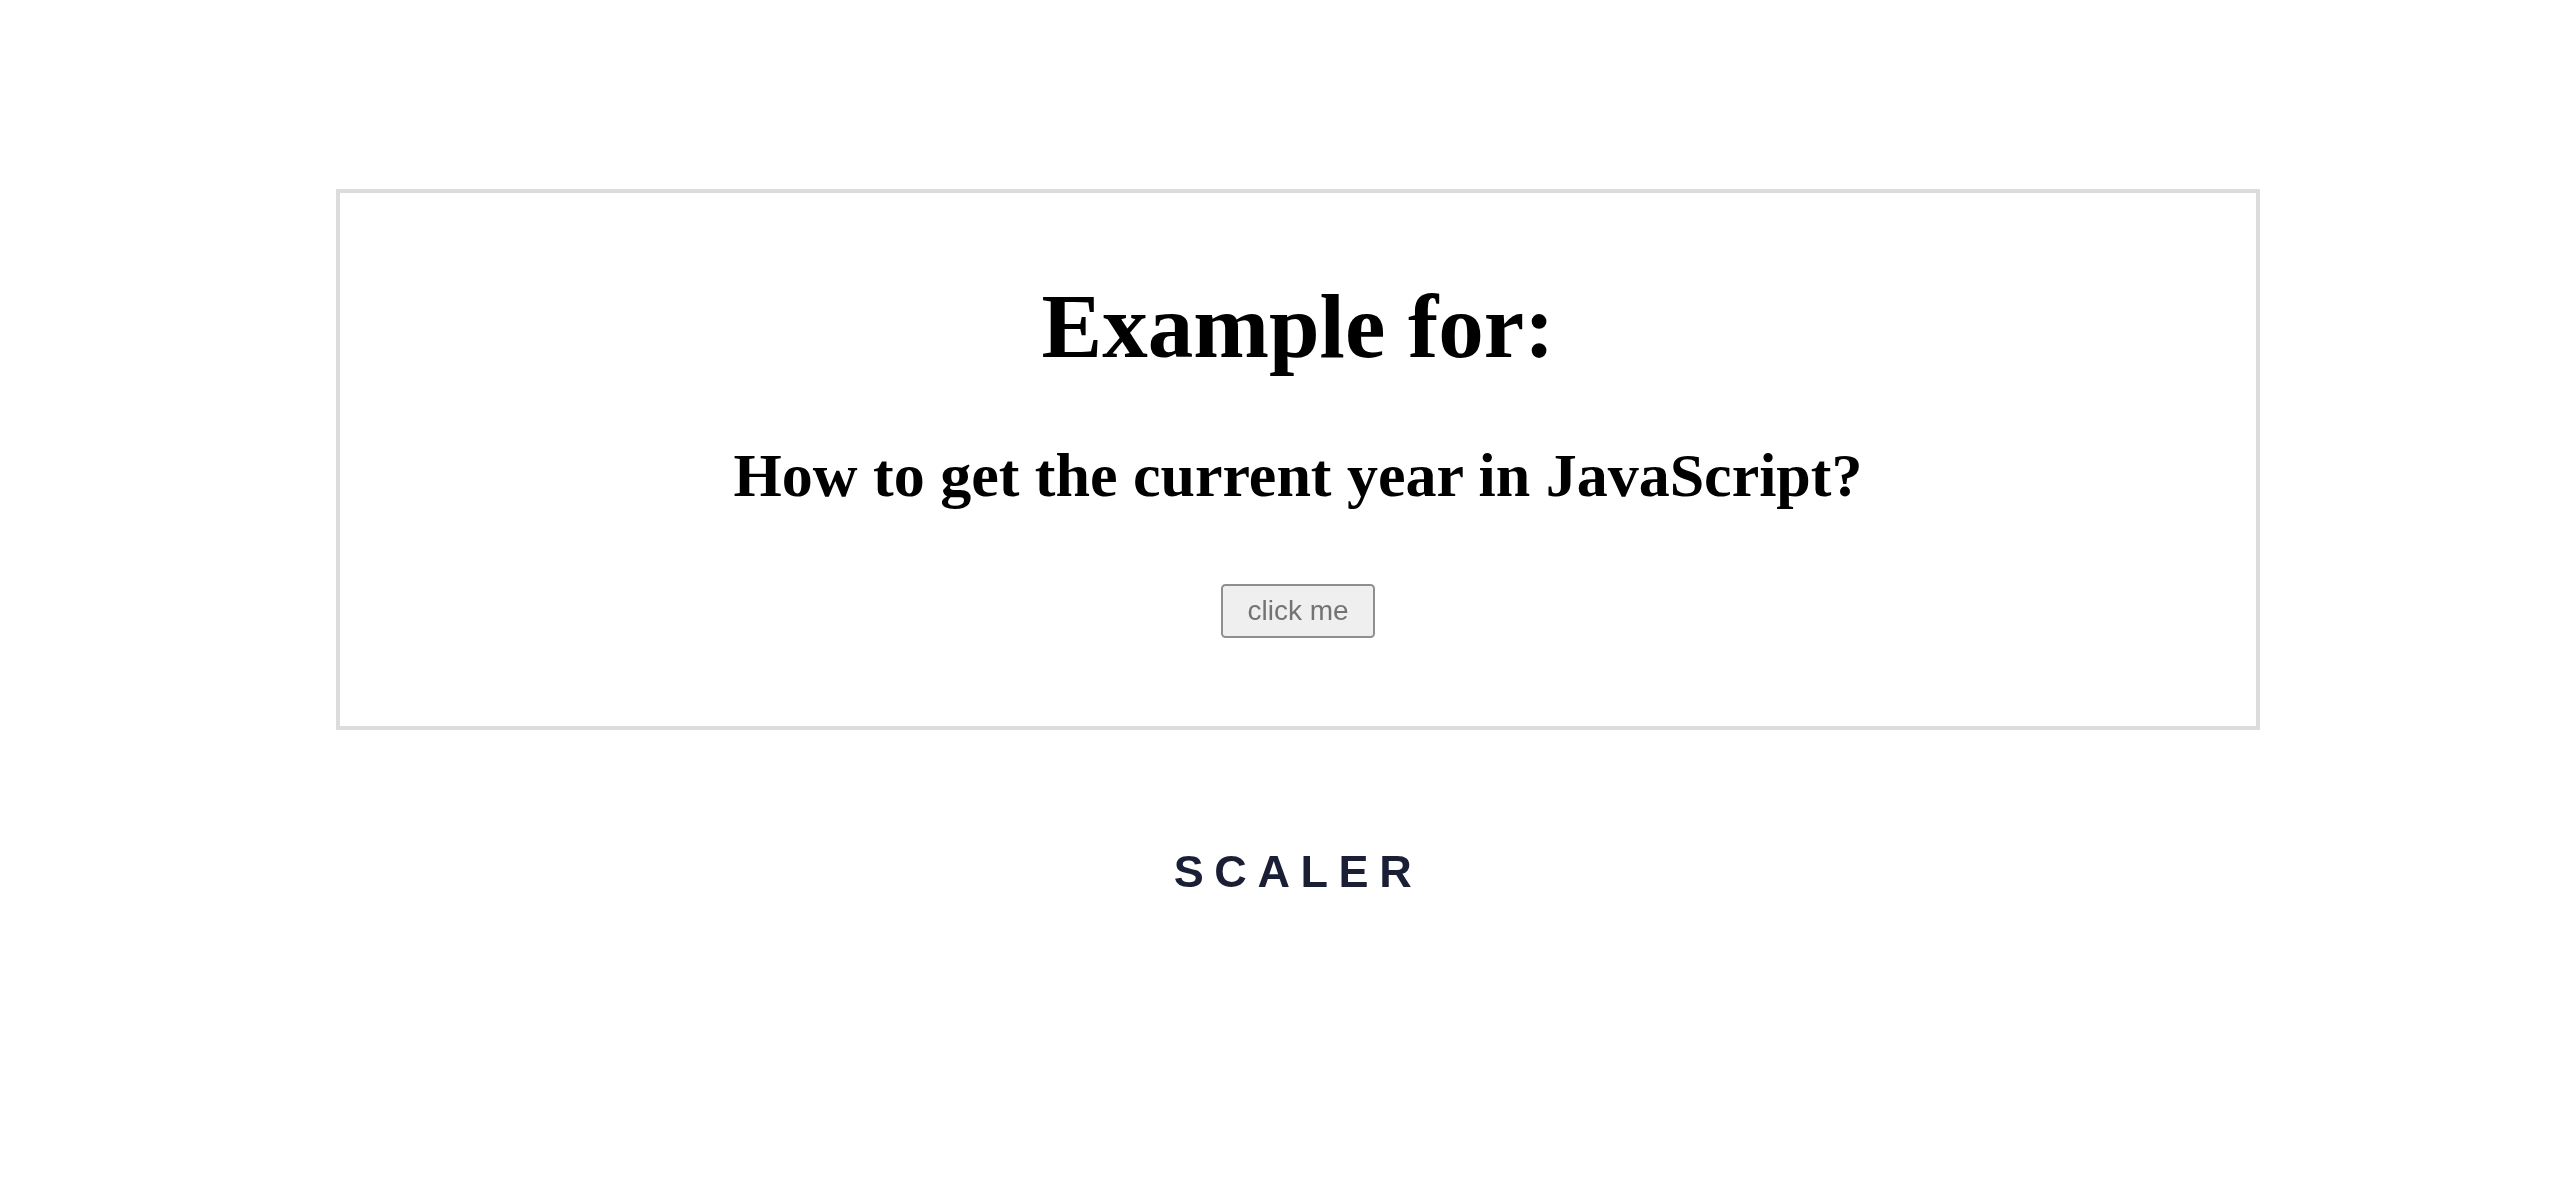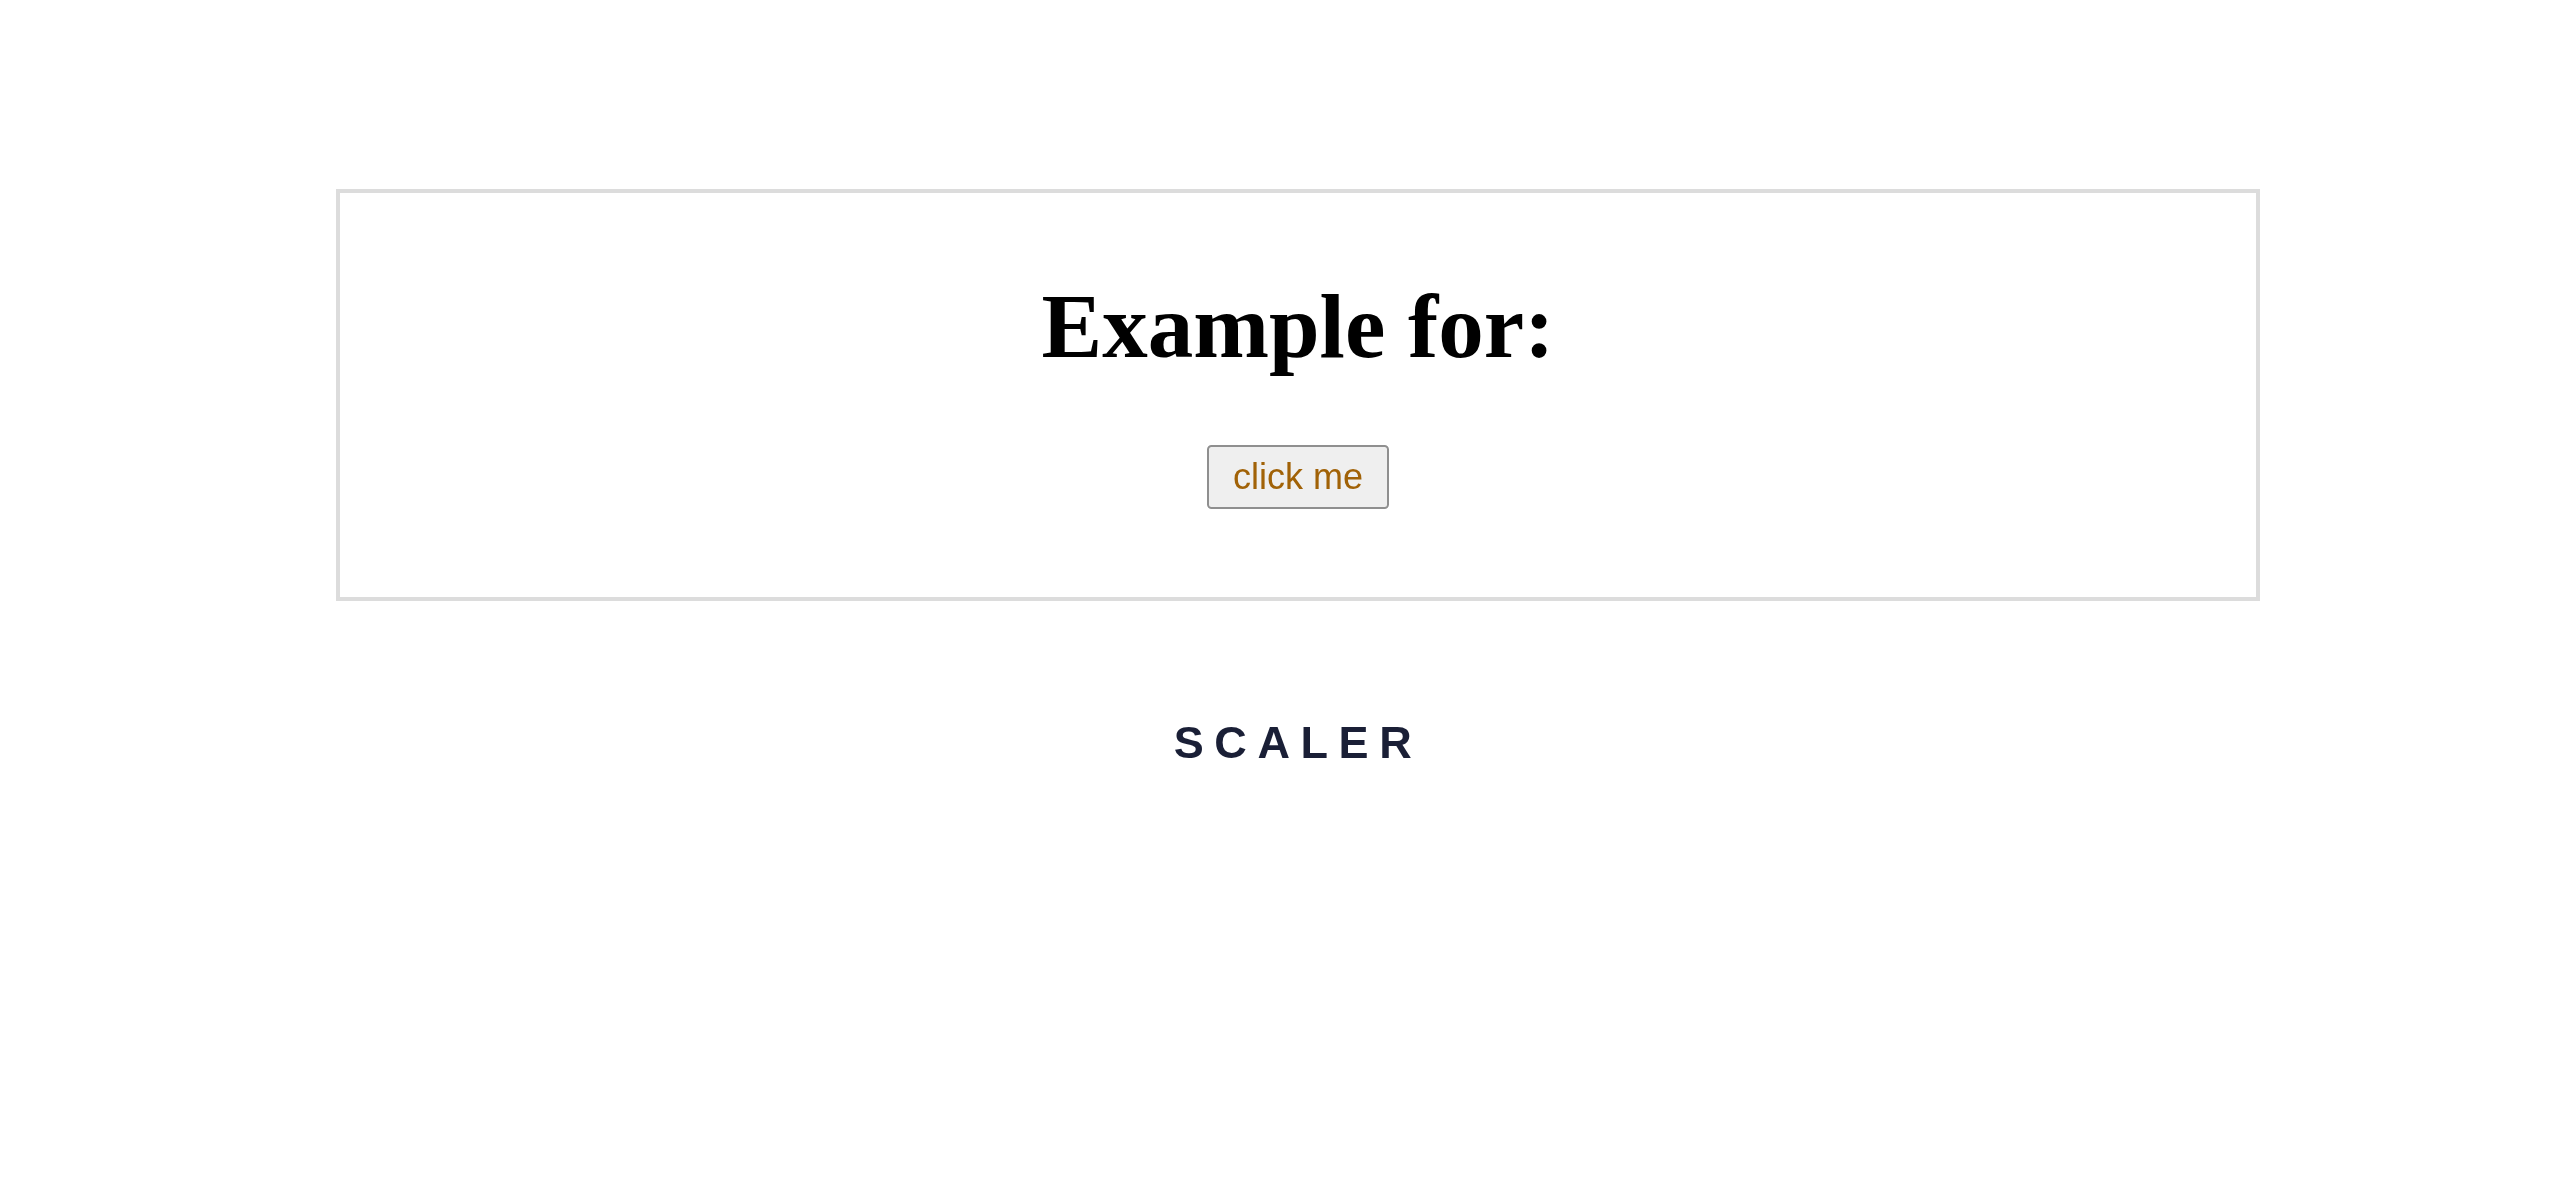--- a/index.html
+++ b/index.html
@@ -32,27 +32,27 @@
     }
     .card-subtitle {
       font-family: Georgia, 'Times New Roman', serif;
       font-weight: bold;
       font-size: 62px;
       color: #000000;
       margin-bottom: 68px;
     }
     .click-button {
       font-family: Arial, sans-serif;
-      font-size: 36px;
+      font-size: 28px;
       padding: 9px 24px;
       background: #efefef;
       border: 2.3px solid #8f8f8f;
       border-radius: 4.5px;
       cursor: pointer;
-      color: #a16207;
+      color: #737373;
     }
     .logo {
       margin-top: 106px;
       text-align: right;
       position: relative;
     }
     .logo-scaler {
       font-family: Arial, Helvetica, sans-serif;
       font-weight: 700;
       font-size: 45px;
@@ -65,19 +65,20 @@
       color: #e31b6d;
       margin-top: -23px;
       line-height: 1;
     }
   </style>
 </head>
 <body>
 
 <div class="card">
   <h1 class="card-title">Example for:</h1>
+  <h2 class="card-subtitle">How to get the current year in JavaScript?</h2>
   <button class="click-button">click me</button>
 </div>
 
 <div class="logo">
   <div class="logo-scaler">SCALER</div>
 </div>
 
 
 </body></html>

